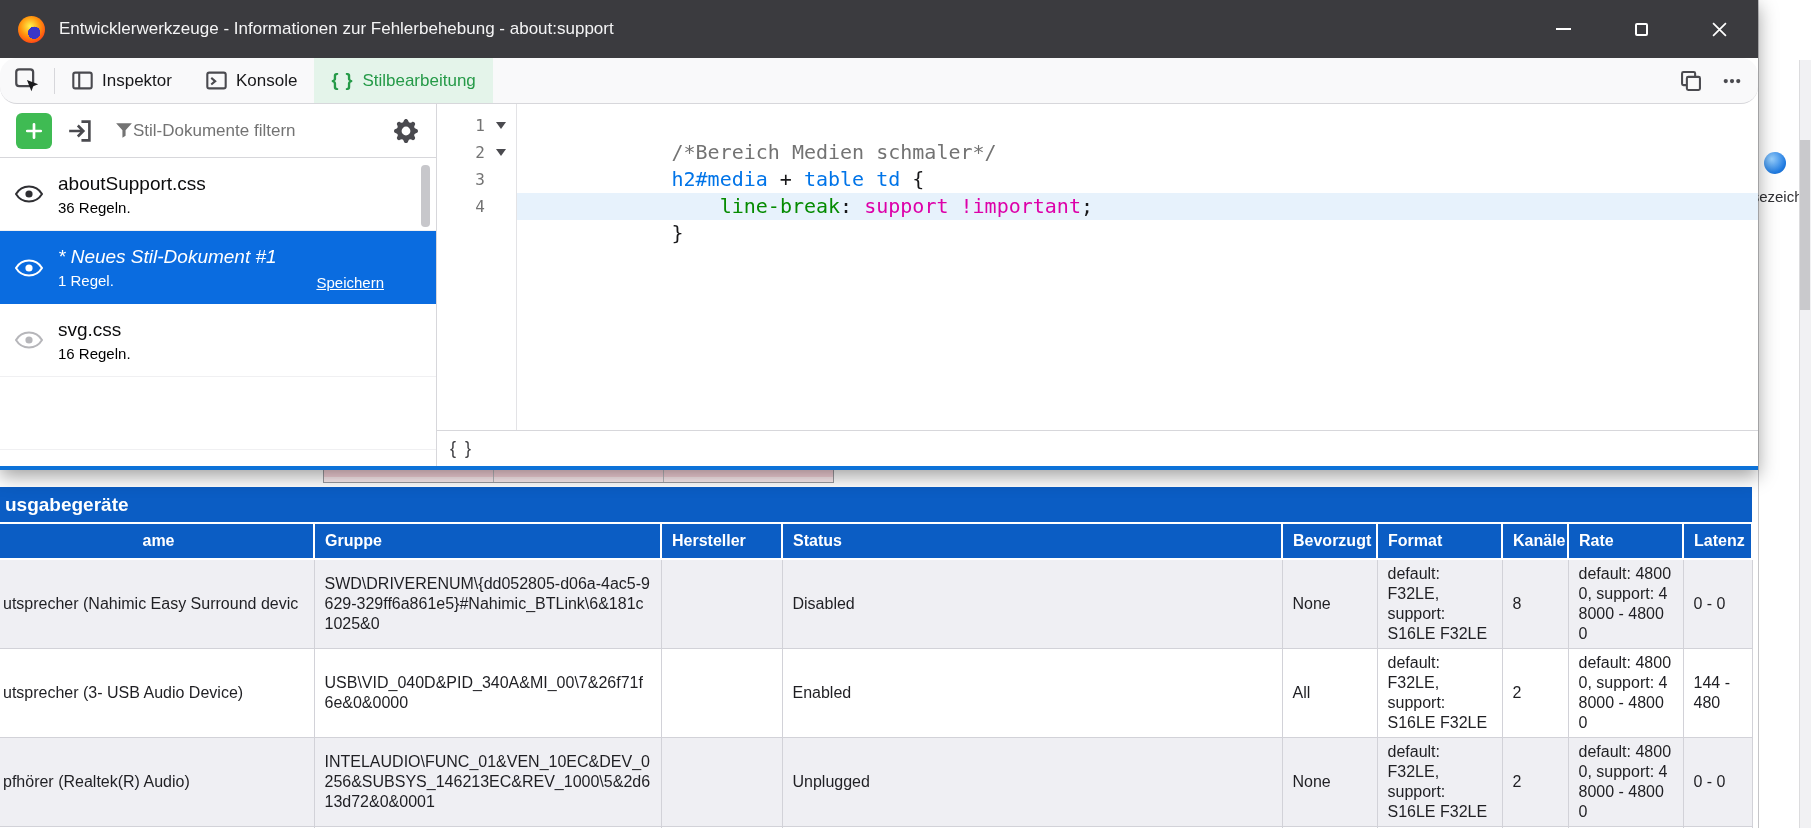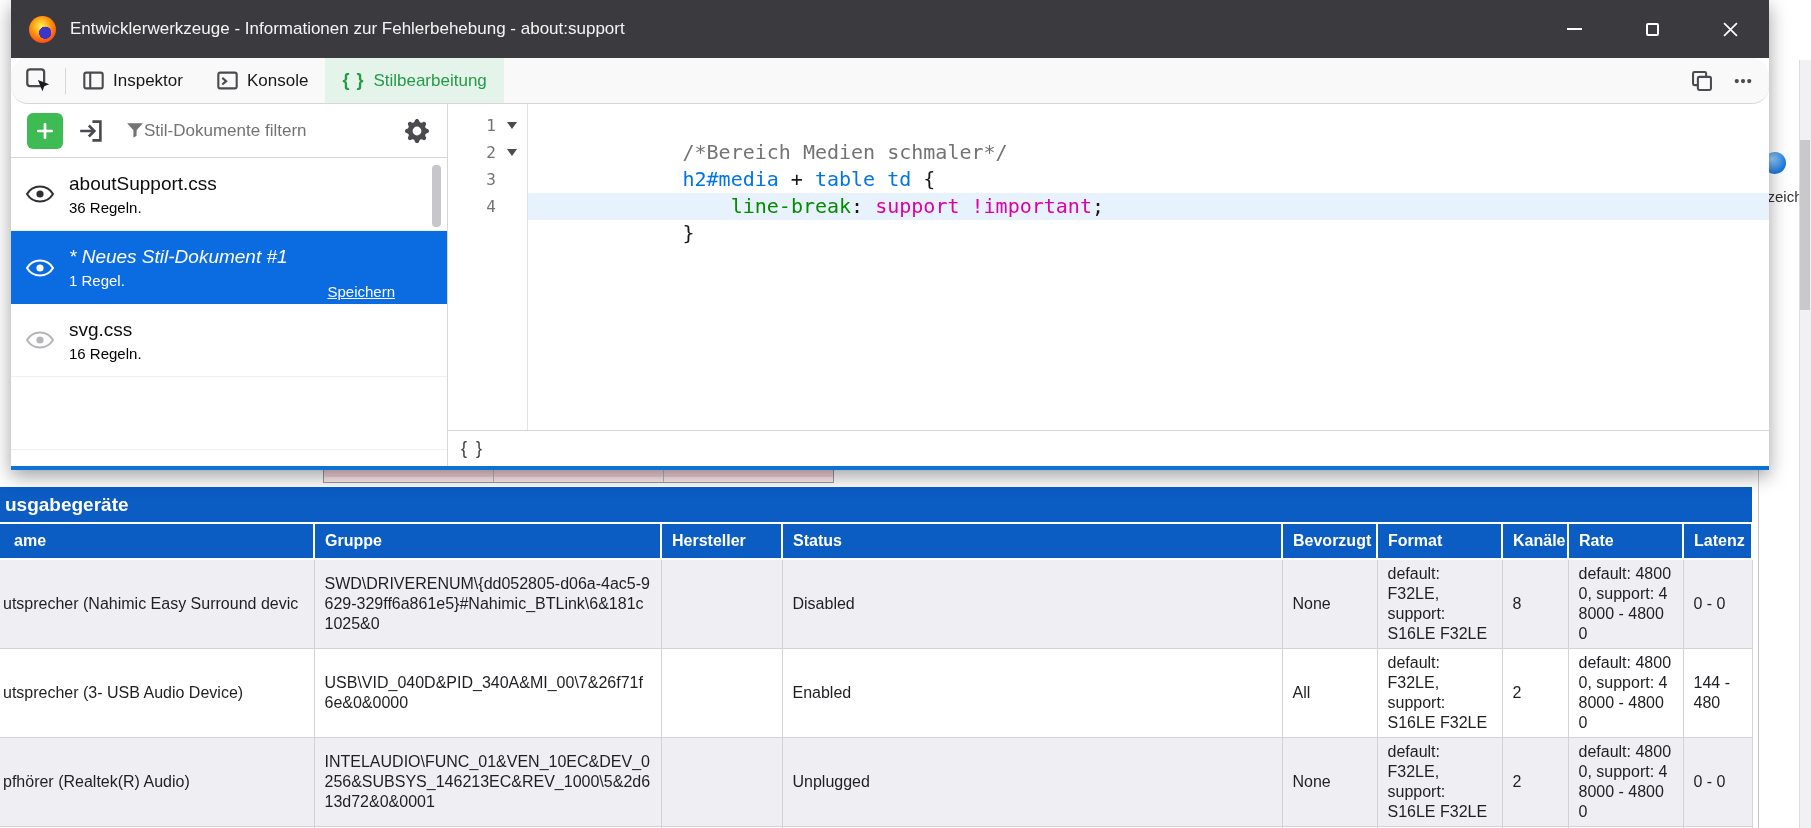--- a/index.html
+++ b/index.html
@@ -9,21 +9,20 @@
     background:#fff; font-family:"Liberation Sans", sans-serif;
     color:#1f1f23;
   }
   svg { display:block; }
 
   
   .devtools {
     position:absolute; left:0; top:0; width:1758px; height:470px; z-index:5;
     background:#fff; display:flex; flex-direction:column;
     box-shadow:0 6px 18px rgba(0,0,0,.38);
-    margin-left:11px;
   }
   .titlebar {
     height:58px; background:#3b3b3f; display:flex; align-items:center; flex:none;
   }
   .ff-icon {
     width:27px; height:27px; border-radius:50%; margin-left:18px; flex:none;
     background:
       radial-gradient(circle at 60% 62%, #3a36c9 0 26%, rgba(0,0,0,0) 27%),
       radial-gradient(circle at 45% 38%, #fff44f, #ff980e 42%, #ff5113 72%, #c9006e 100%);
   }
@@ -74,21 +73,21 @@
   .eye-box { width:58px; display:flex; justify-content:center; flex:none; color:#2f2f33; }
   .eye-box.dim { color:#b6b6ba; }
   .sheet-info { display:flex; flex-direction:column; gap:4px; min-width:0; }
   .sheet-name { font-size:19px; color:#0c0c0d; white-space:nowrap; }
   .sheet-rules { font-size:15px; color:#000000; }
   .sheet-item.selected { background:#0a6ce0; border-bottom:none; }
   .sheet-item.selected .sheet-name { color:#fff; font-style:italic; }
   .sheet-item.selected .sheet-rules { color:#fff; }
   .sheet-item.selected .eye-box { color:#fff; }
   .save-link {
-    position:absolute; right:52px; bottom:4px; font-size:15px; color:#fff;
+    position:absolute; right:52px; bottom:13px; font-size:15px; color:#fff;
     text-decoration:underline;
   }
   .list-scroll-thumb {
     position:absolute; right:6px; top:7px; width:9px; height:62px;
     border-radius:4px; background:#c7c7cb;
   }
 
   
   .editor { flex:1; display:flex; flex-direction:column; background:#fff; min-width:0; }
   .code-scroll { flex:1; display:flex; min-height:0; }
@@ -129,21 +128,21 @@
   .media-heading {
     position:absolute; left:0; top:17px; width:1752px; height:35px; background:#0b5dc4;
     color:#fff; font-weight:700; font-size:19px; display:flex; align-items:center; padding-left:5px;
   }
   .audio-table { position:absolute; left:0; top:54px; width:1752px; border-collapse:collapse; table-layout:fixed; }
   .audio-table th {
     background:#0b5dc4; color:#fff; font-weight:700; font-size:16px; text-align:left;
     height:35px; padding:0 10px; border-right:2px solid #fff; border-bottom:2px solid #fff;
     overflow:hidden; white-space:nowrap;
   }
-  .audio-table th.col-name { padding-left:14px; }
+  .audio-table th.col-name { padding-left:14px;text-align:center; }
   .audio-table tbody tr { height:78px; }
   .audio-table tbody tr:nth-child(odd) { background:#efeff3; }
   .audio-table td {
     font-size:16px; line-height:20px; color:#1f1f23; padding:4px 10px;
     border-right:1px solid #d2d2d8; border-bottom:1px solid #d2d2d8; vertical-align:middle;
   }
   .audio-table td.col-name { padding-left:3px; white-space:nowrap; overflow:hidden; }
   .audio-table td.brk { word-break:break-all; overflow-wrap:anywhere; }
 
   

